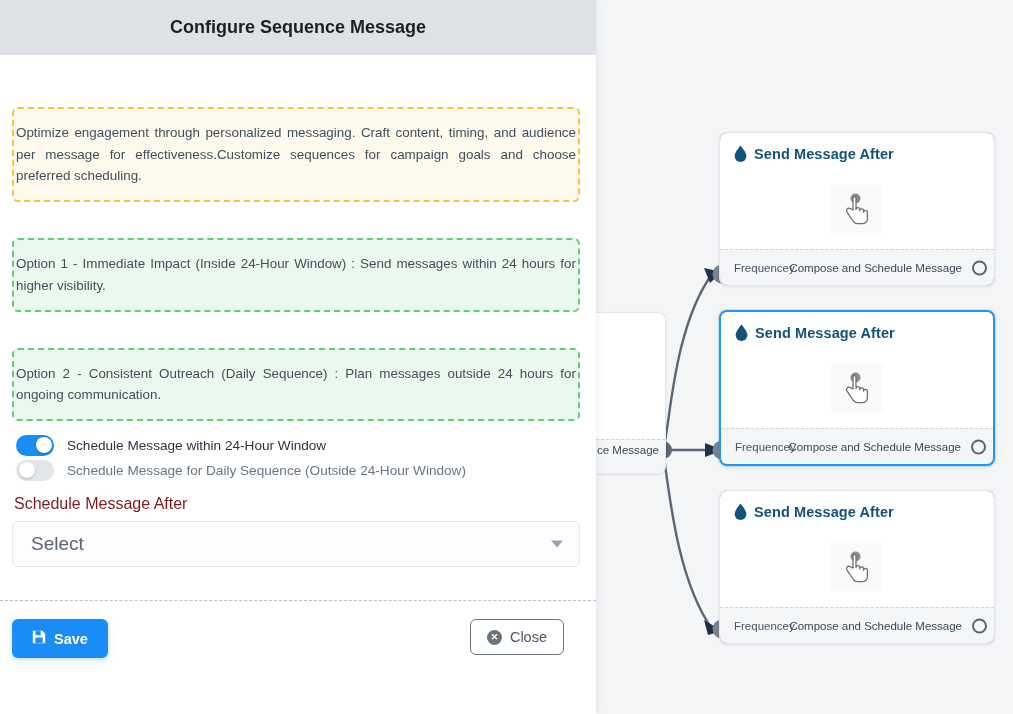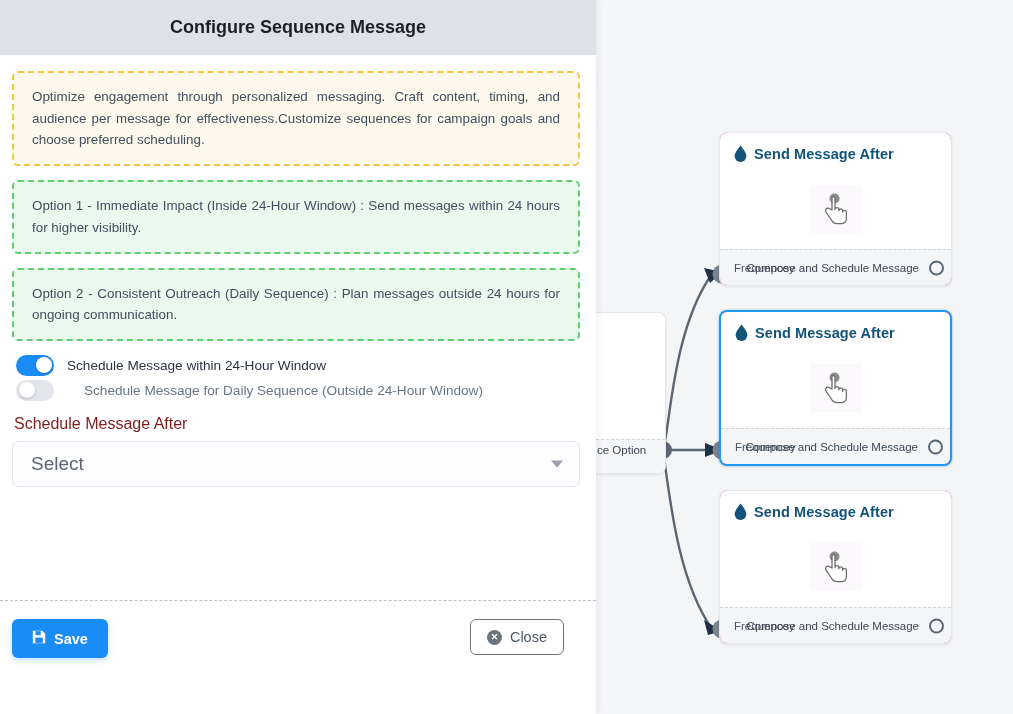--- a/index.html
+++ b/index.html
@@ -14,21 +14,21 @@
   
   .canvas {
     position: absolute; left: 0; top: 0;
     width: 1013px; height: 714px;
     background: #f4f5f7;
   }
   .flow-svg { position: absolute; left: 0; top: 0; width: 1013px; height: 714px; }
 
   .node {
     position: absolute;
-    width: 233px;
+    width: 276px;
     background: #ec4899;
     border: 1px solid #e3e6ea;
     border-radius: 8px;
     box-shadow: 0 1px 3px rgba(16,30,54,.08);
     overflow: hidden;
   }
   .node.selected {
     border: 2px solid #2196f3;
     box-shadow: 0 0 0 1px rgba(33,150,243,.15), 0 1px 4px rgba(16,30,54,.12);
   }
@@ -118,42 +118,43 @@
     font-size: 18px; font-weight: bold; color: #1b1f23;
   }
   .panel-content {
     flex: 1;
     padding: 16px 16px 0 12px;
     overflow: hidden;
   }
 
   .note {
     border-radius: 6px;
-    padding: 13px 18px;
+    padding: 13px 2px;
     margin-bottom: 14px;
     font-size: 13.4px;
     line-height: 1.62;
     text-align: justify;
     color: #41505e;
+    margin-top: 36px;
   }
   .note.orange {
     background: #fdf9ec;
     border: 2px dashed #f6c343;
   }
   .note.green {
     background: #e9f9ee;
     border: 2px dashed #5fd072;
   }
 
   .toggle-row {
     display: flex; align-items: center;
     margin-top: 6px; margin-bottom: 4px;
     padding-left: 4px;
   }
-  .toggle-row + .toggle-row { margin-top: 0; margin-bottom: 10px; gap: 17px; }
+  .toggle-row + .toggle-row { margin-top: 0; margin-bottom: 10px; }
   .switch {
     width: 38px; height: 21px;
     border-radius: 11px;
     position: relative;
     flex: 0 0 auto;
     margin-right: 13px;
   }
   .switch.on { background: #1a8cf5; }
   .switch.off { background: #e2e6ea; }
   .knob {
@@ -246,21 +247,21 @@
 
       <circle cx="722" cy="274" r="9.5" fill="#7a828c"></circle>
       <circle cx="722" cy="450" r="9.5" fill="#7a828c"></circle>
       <circle cx="722" cy="629" r="9.5" fill="#7a828c"></circle>
     </svg>
 
     <div class="partial-node">
       <div class="p-body"></div>
       <div class="p-foot"></div>
     </div>
-    <div class="partial-label">ce Option</div>
+    <div class="partial-label">ce Message</div>
 
     <div class="node" style="left:719px; top:132px;">
       <div class="node-body">
         <div class="node-title">
           <span>
             <svg class="drop-icon" width="13" height="17" viewBox="0 0 13 17">
               <path d="M6.5 0.6 C 6.5 0.6 0.6 7.6 0.6 11 a5.9 5.9 0 0 0 11.8 0 C 12.4 7.6 6.5 0.6 6.5 0.6 z" fill="#12537a"></path>
             </svg>
           </span>
           <span>Send Message After</span>

